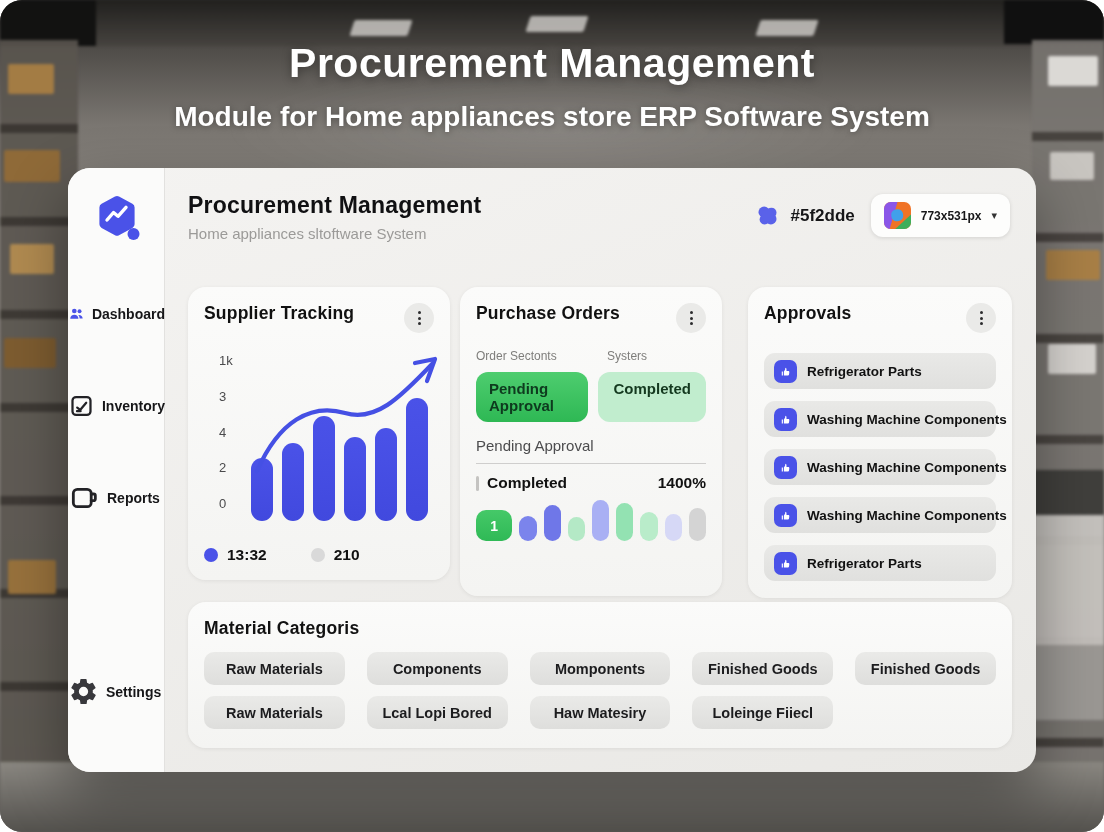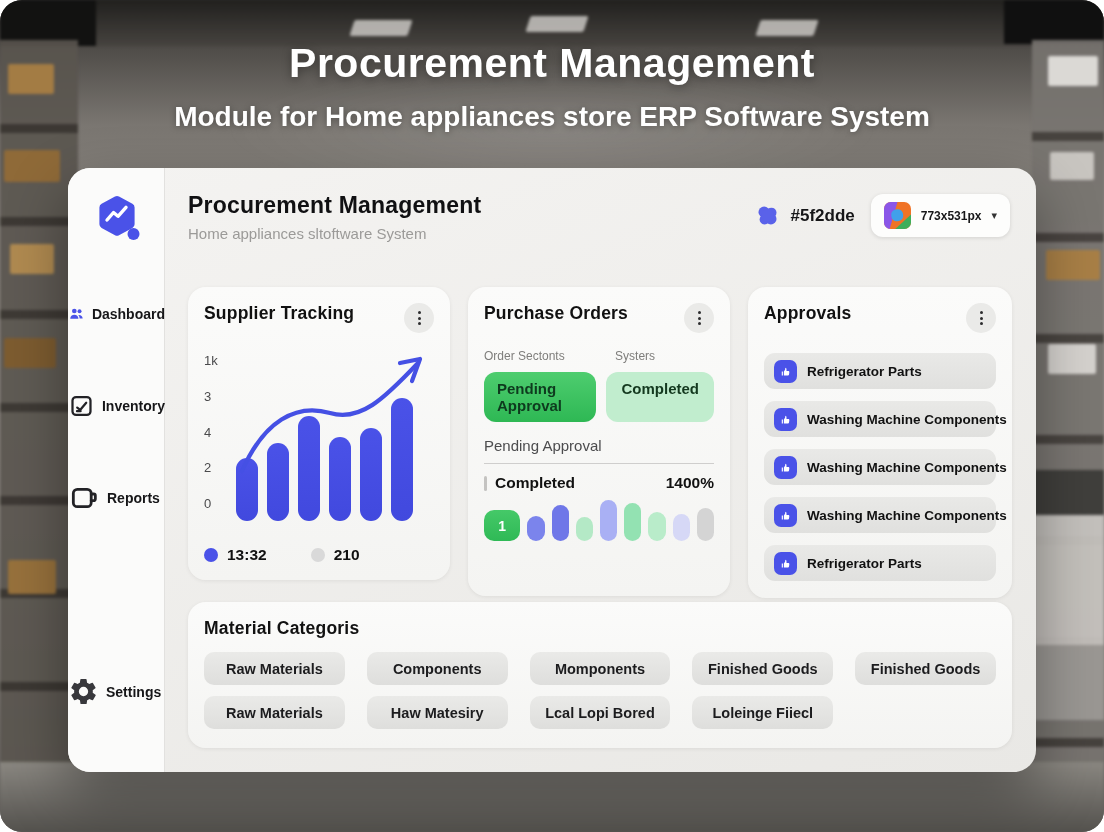--- a/index.html
+++ b/index.html
@@ -63,32 +63,32 @@
 
   .card { position:absolute; background:linear-gradient(180deg,#fbfbfa,#f4f4f2);
     border-radius:18px; box-shadow:0 1px 4px rgba(0,0,0,.07); padding:16px; }
   .card h3 { font-size:17.5px; font-weight:800; color:#111; letter-spacing:.2px; }
   .card-head { display:flex; justify-content:space-between; align-items:flex-start; }
   .kebab { width:30px; height:30px; border-radius:50%; background:#eaeae8; display:flex; flex-direction:column;
     align-items:center; justify-content:center; gap:2.5px; cursor:pointer; }
   .kebab i { width:3px; height:3px; border-radius:50%; background:#2c2c2e; }
 
   .card-supplier { left:120px; top:119px; width:262px; height:293px; }
-  .chart { position:absolute; left:16px; right:14px; top:62px; height:172px; }
+  .chart { position:absolute; left:31px; right:14px; top:62px; height:172px; }
   .yticks { position:absolute; left:0; top:4px; height:158px; display:flex; flex-direction:column; justify-content:space-between; }
   .yticks span { font-size:13px; color:#4a4a4c; }
   .bars { position:absolute; left:32px; right:0; bottom:0; display:flex; align-items:flex-end; gap:9px; }
   .bar { width:22px; border-radius:11px; background:linear-gradient(180deg,#4f5ae9,#4149de); }
   .trend { position:absolute; left:20px; top:-6px; }
   .legend { position:absolute; left:16px; bottom:16px; display:flex; gap:44px; align-items:center; }
   .leg-item { display:flex; align-items:center; gap:9px; }
   .leg-dot { width:14px; height:14px; border-radius:50%; }
   .leg-item span.t { font-size:15.5px; font-weight:700; color:#111; }
 
-  .card-purchase { left:400px; top:119px; width:262px; height:309px; }
+  .card-purchase { left:392px; top:119px; width:262px; height:309px; }
   .col-labels { display:flex; margin-top:16px; }
   .col-labels span { font-size:12px; color:#7e7d7b; }
   .col-labels span:first-child { width:57%; }
   .pill-row { display:flex; gap:10px; margin-top:9px; }
   .pill-solid { background:linear-gradient(180deg,#4ecd6f,#2eb854); color:#0e3a1e; font-size:15px; font-weight:700;
     padding:8px 13px; border-radius:12px; cursor:pointer; }
   .pill-light { background:#c1edce; color:#14391f; font-size:15px; font-weight:700; padding:8px 15px; border-radius:12px; cursor:pointer; }
   .sec-label { margin-top:15px; font-size:15px; color:#4c4c4e; }
   .divider { margin-top:9px; height:1px; background:#cfcecd; }
   .prog-row { margin-top:10px; display:flex; align-items:center; }
@@ -356,20 +356,20 @@
 
     <div class="card panel-materials">
       <h3>Material Categoris</h3>
       <div class="chip-grid">
         <div class="chip">Raw Materials</div>
         <div class="chip">Components</div>
         <div class="chip">Momponents</div>
         <div class="chip">Finished Goods</div>
         <div class="chip">Finished Goods</div>
         <div class="chip">Raw Materials</div>
+        <div class="chip">Lcal Lopi Bored</div>
         <div class="chip">Haw Matesiry</div>
-        <div class="chip">Lcal Lopi Bored</div>
         <div class="chip">Loleinge Fiiecl</div>
       </div>
     </div>
 
   </div>
 </div>
 
 </body></html>

